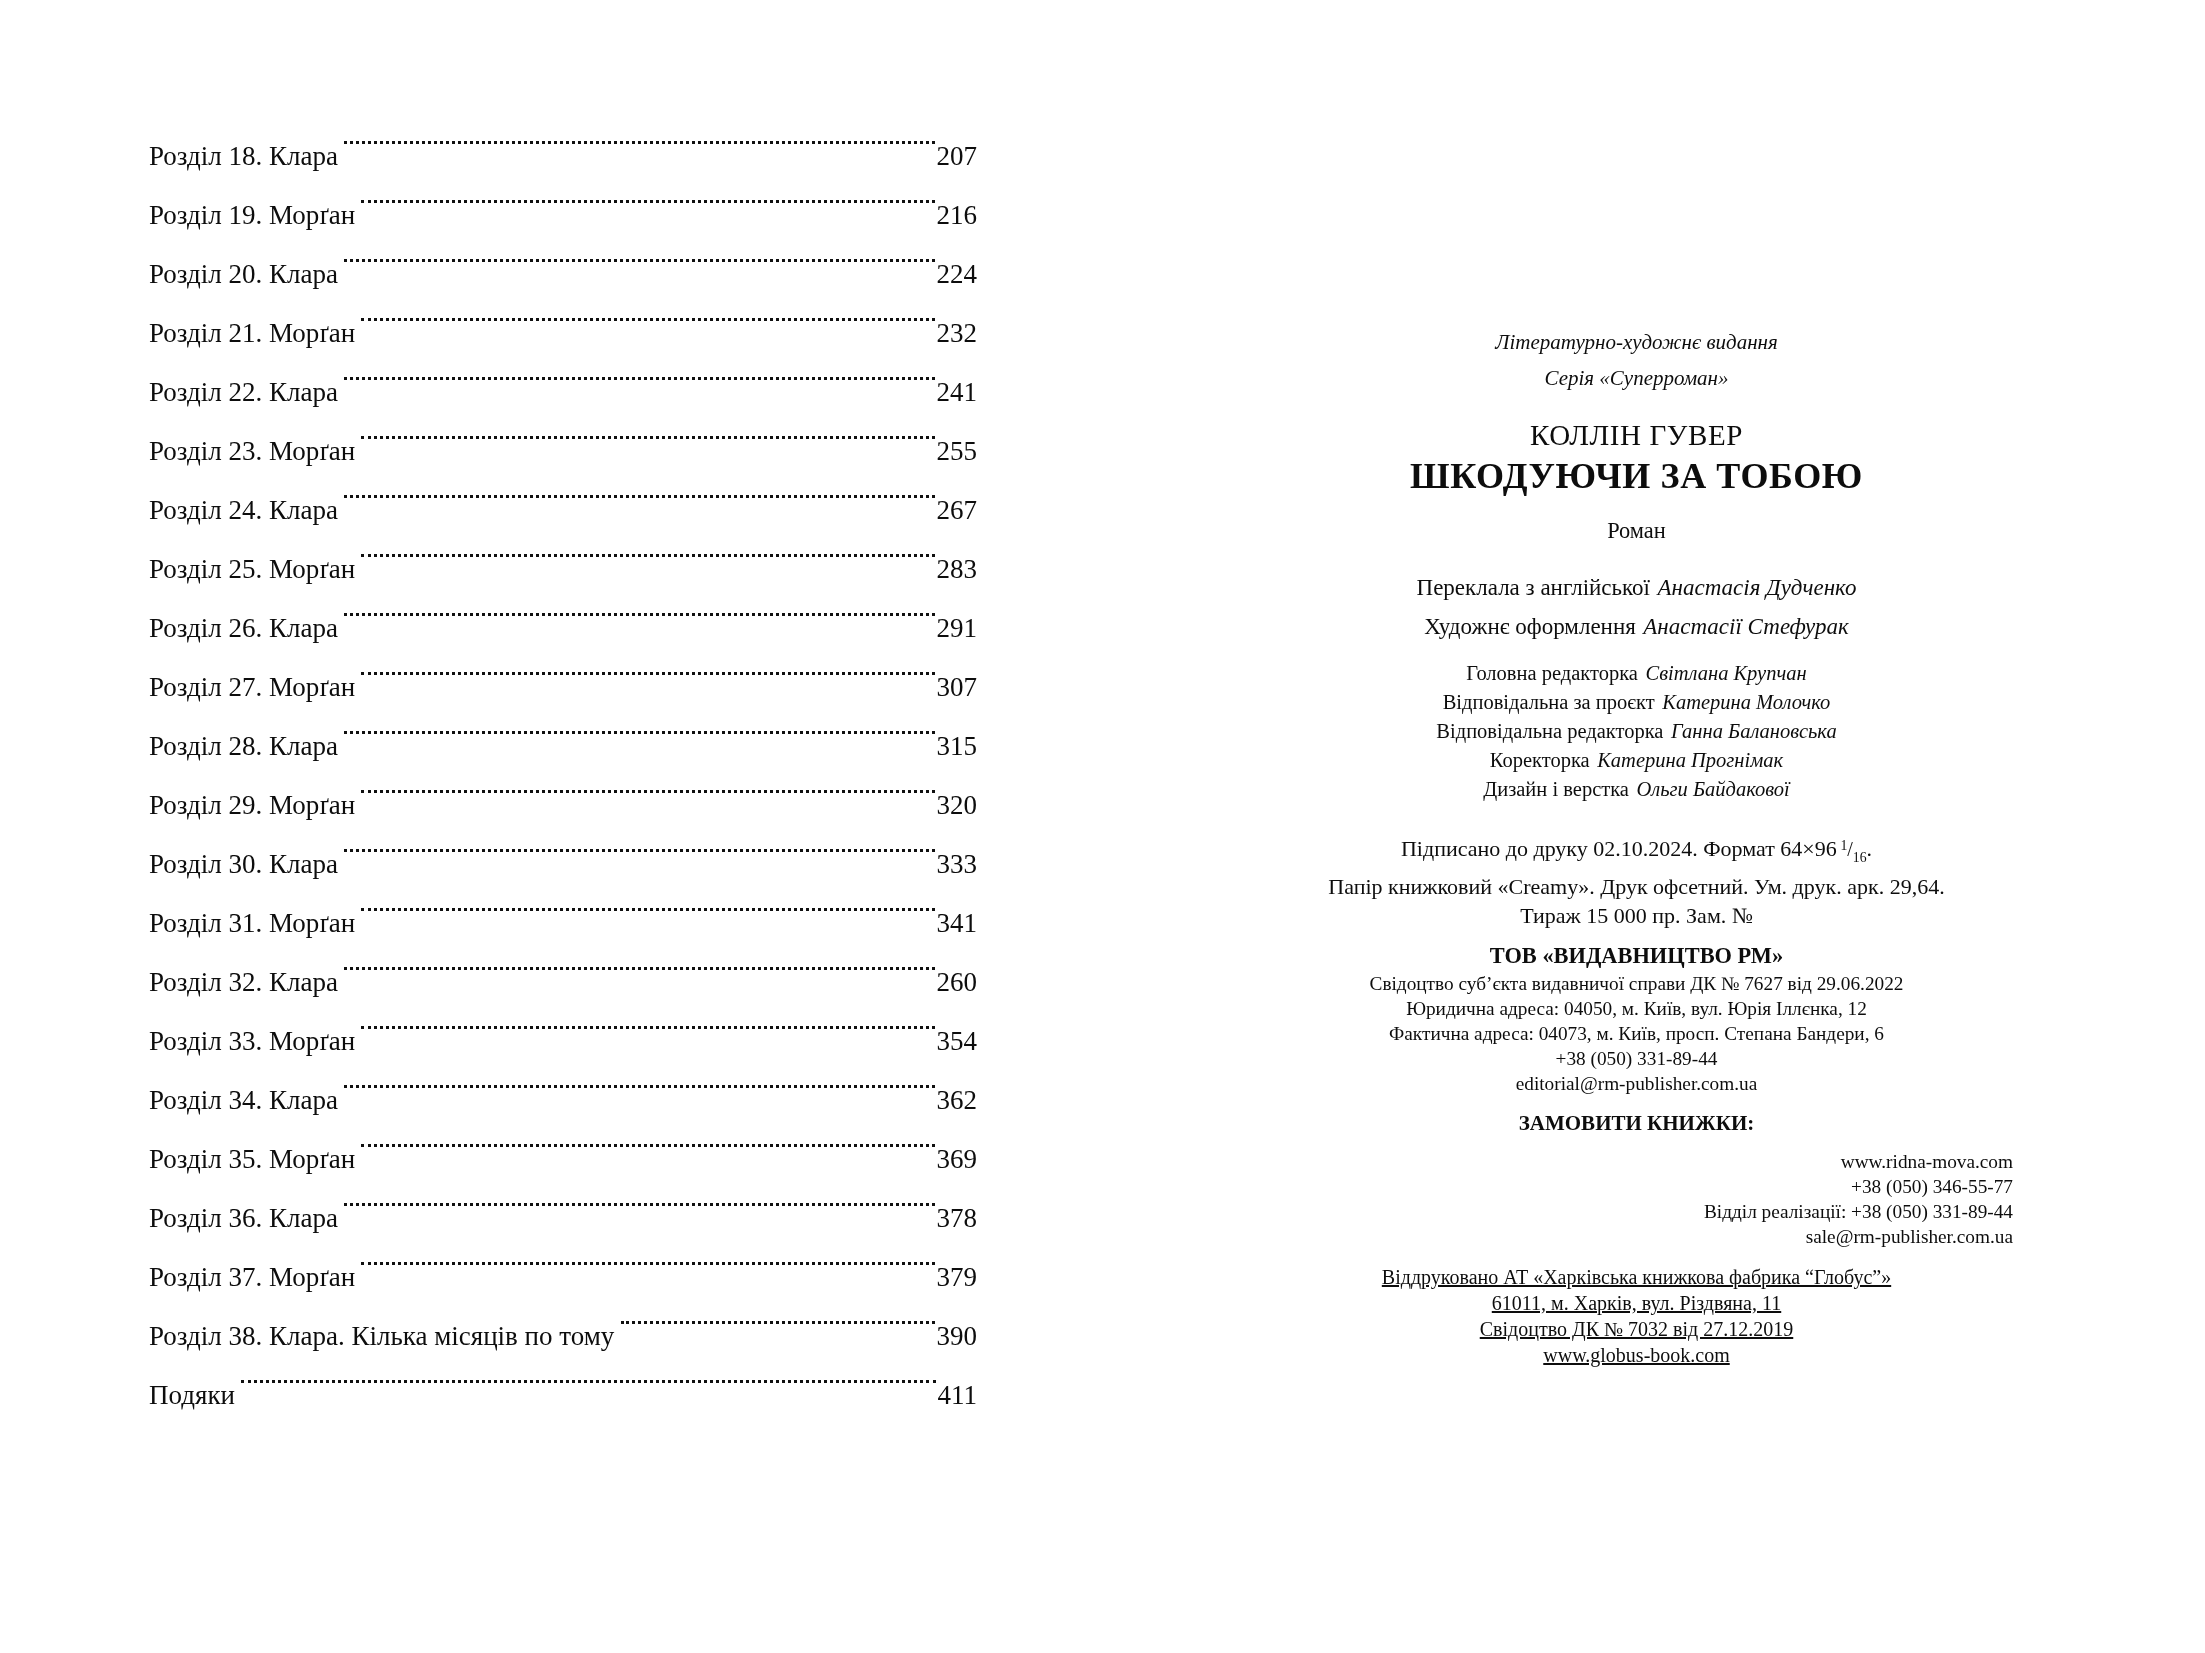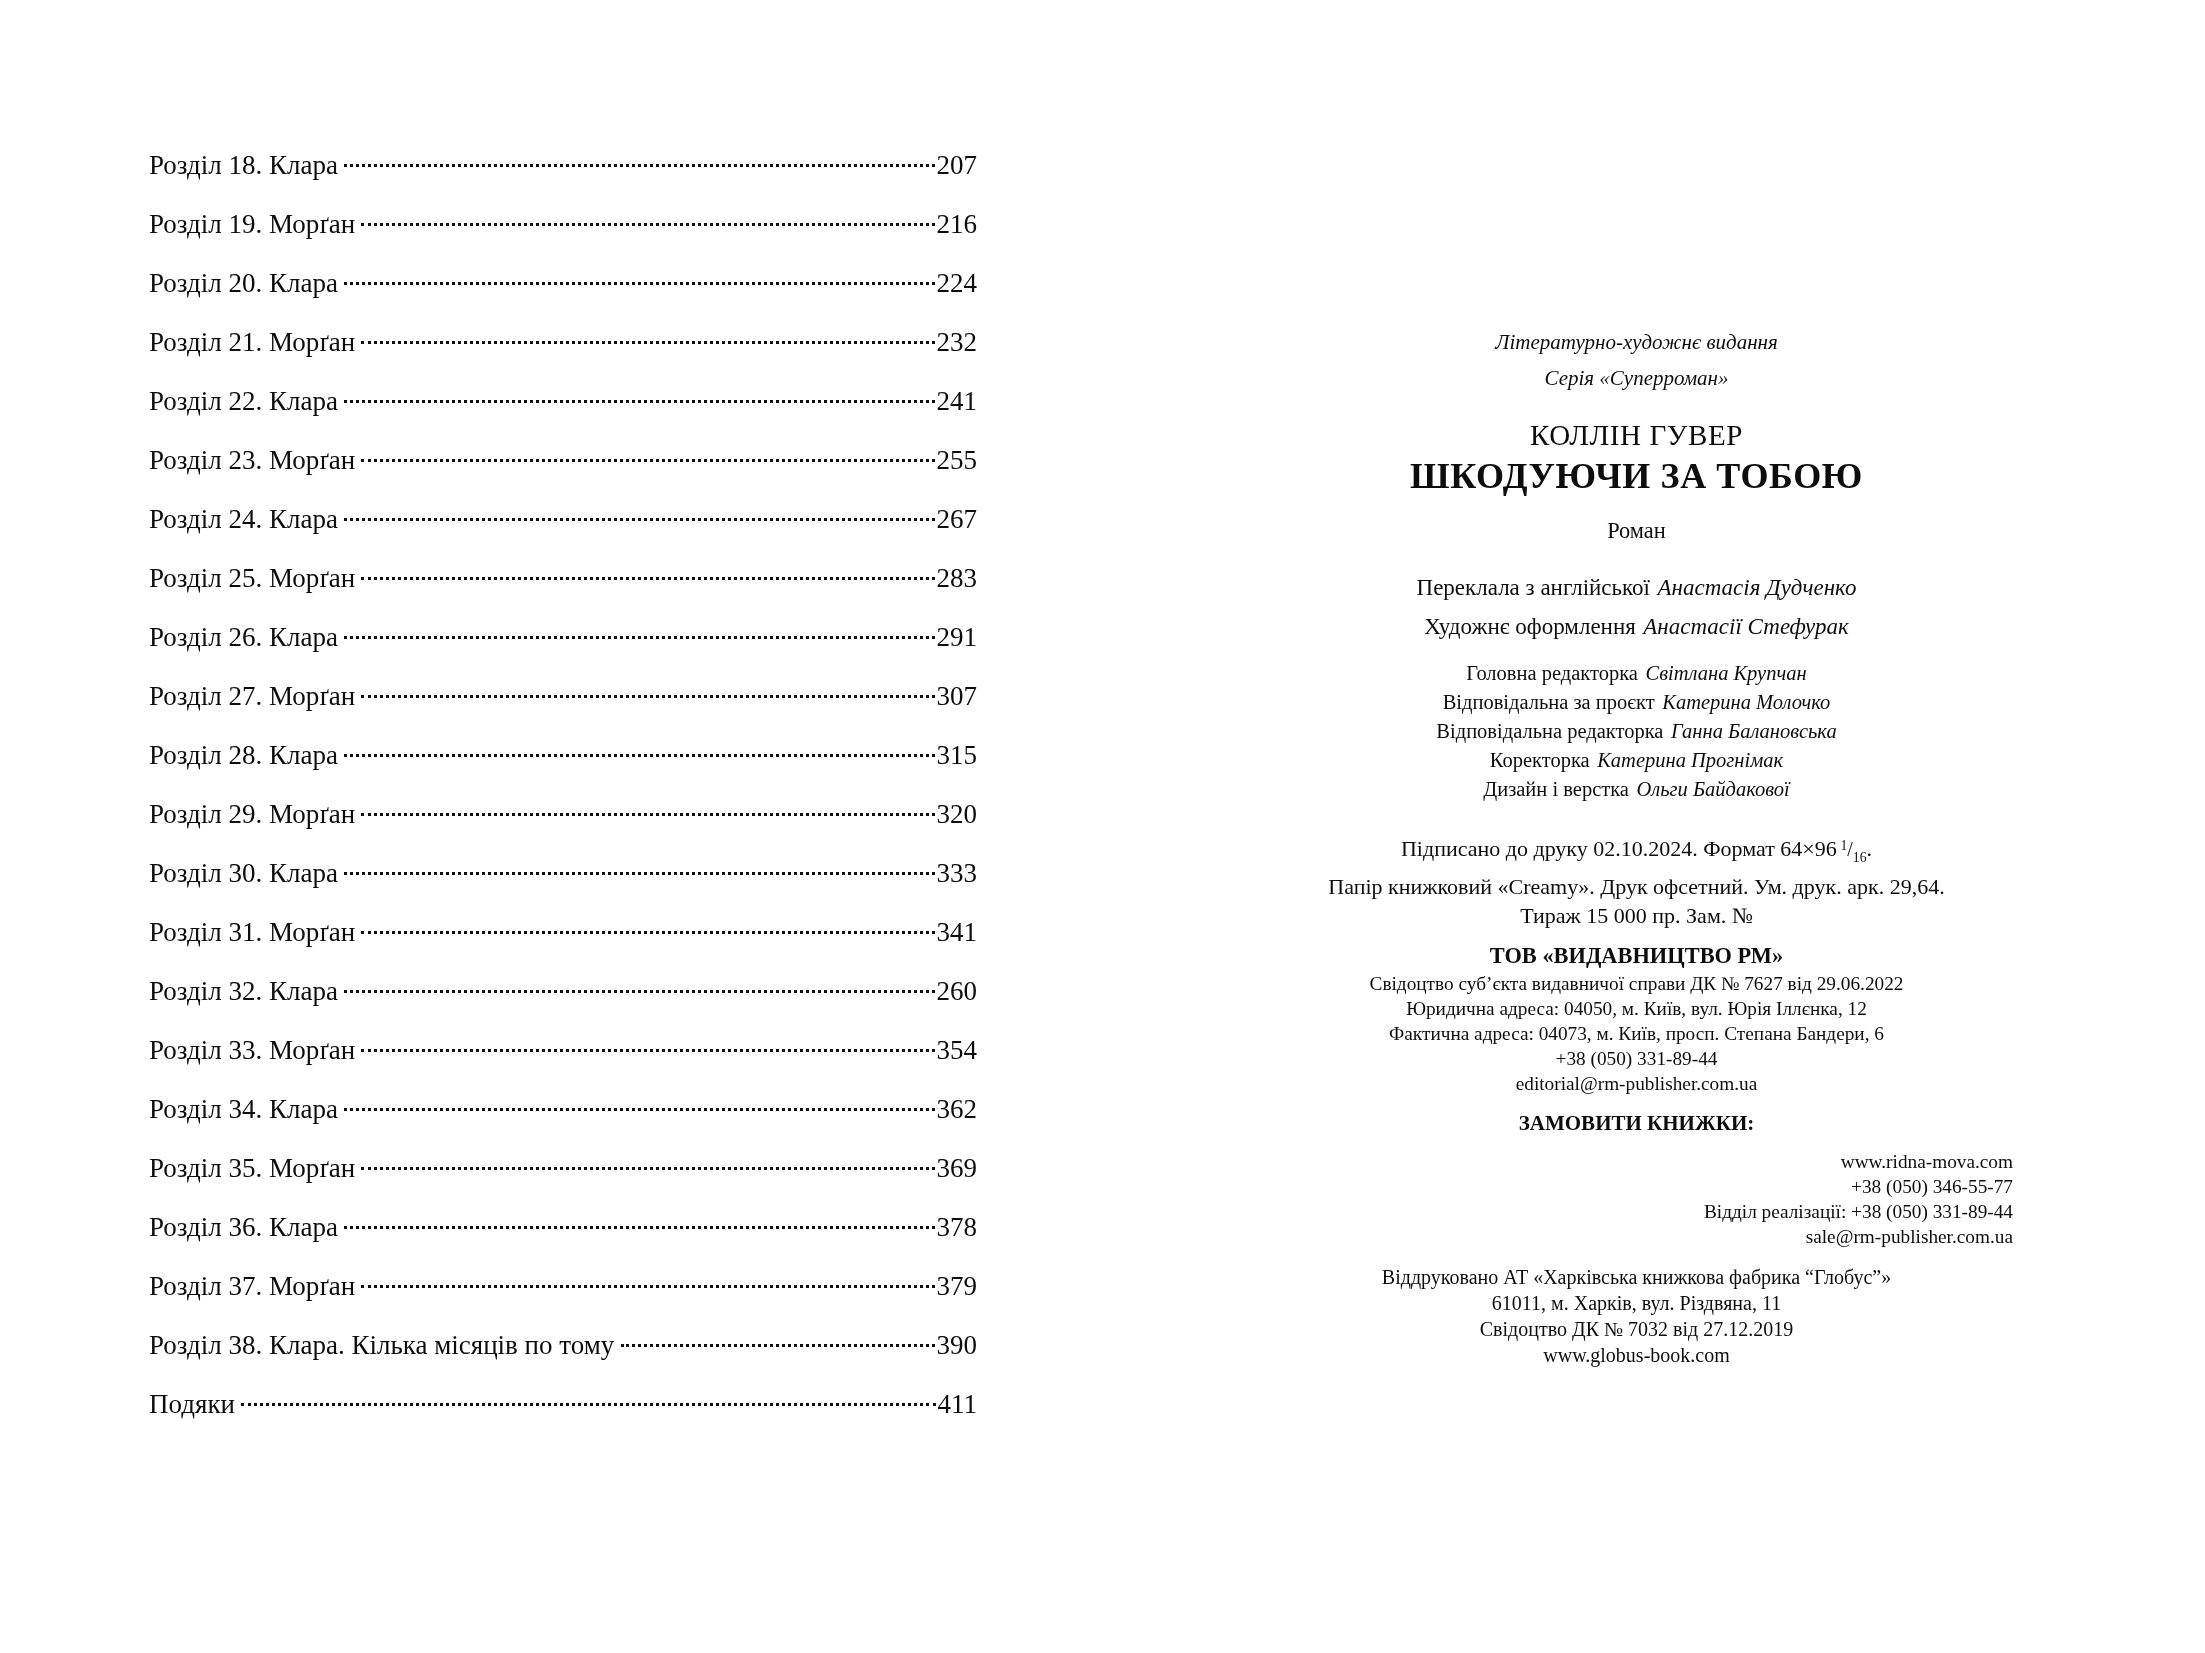--- a/index.html
+++ b/index.html
@@ -19,21 +19,21 @@
 
   
   #toc {
     position: absolute;
     left: 149px;
     top: 132px;
     width: 828px;
   }
   .toc-row {
     display: flex;
-    align-items: center;
+    align-items: flex-start;
     height: 59px;
     padding-top: 8.7px;
     box-sizing: border-box;
     font-size: 27px;
   }
   .toc-label { white-space: nowrap; }
   .toc-dots {
     flex: 1;
     border-bottom: 3.4px dotted #101010;
     margin: 0 1.9px 0 6.2px;
@@ -66,21 +66,21 @@
   .frac-slash { font-size: 20px; }
   .frac-den   { font-size: 13.7px; vertical-align: -6.2px; }
 
   .pubname  { margin-top: 11.2px; font-size: 22.4px; line-height: 30px; font-weight: 700; }
   .publines .line { font-size: 19.3px; line-height: 25px; }
 
   .orderhead  { margin-top: 13.7px; font-size: 21px; line-height: 27px; font-weight: 700; }
   .orderlines { margin-top: 12.4px; }
   .orderlines .line { font-size: 19.3px; line-height: 25px; text-align: right; }
 
-  .printedby { margin-top: 15px; }
+  .printedby { margin-top: 15px; text-decoration: underline; }
   .printedby .line { font-size: 20px; line-height: 26px; }
 </style>
 </head>
 <body>
 
 <div id="spread">
 
   <div id="toc">
     <div class="toc-row">
       <span class="toc-label">Розділ 18. Клара</span>

